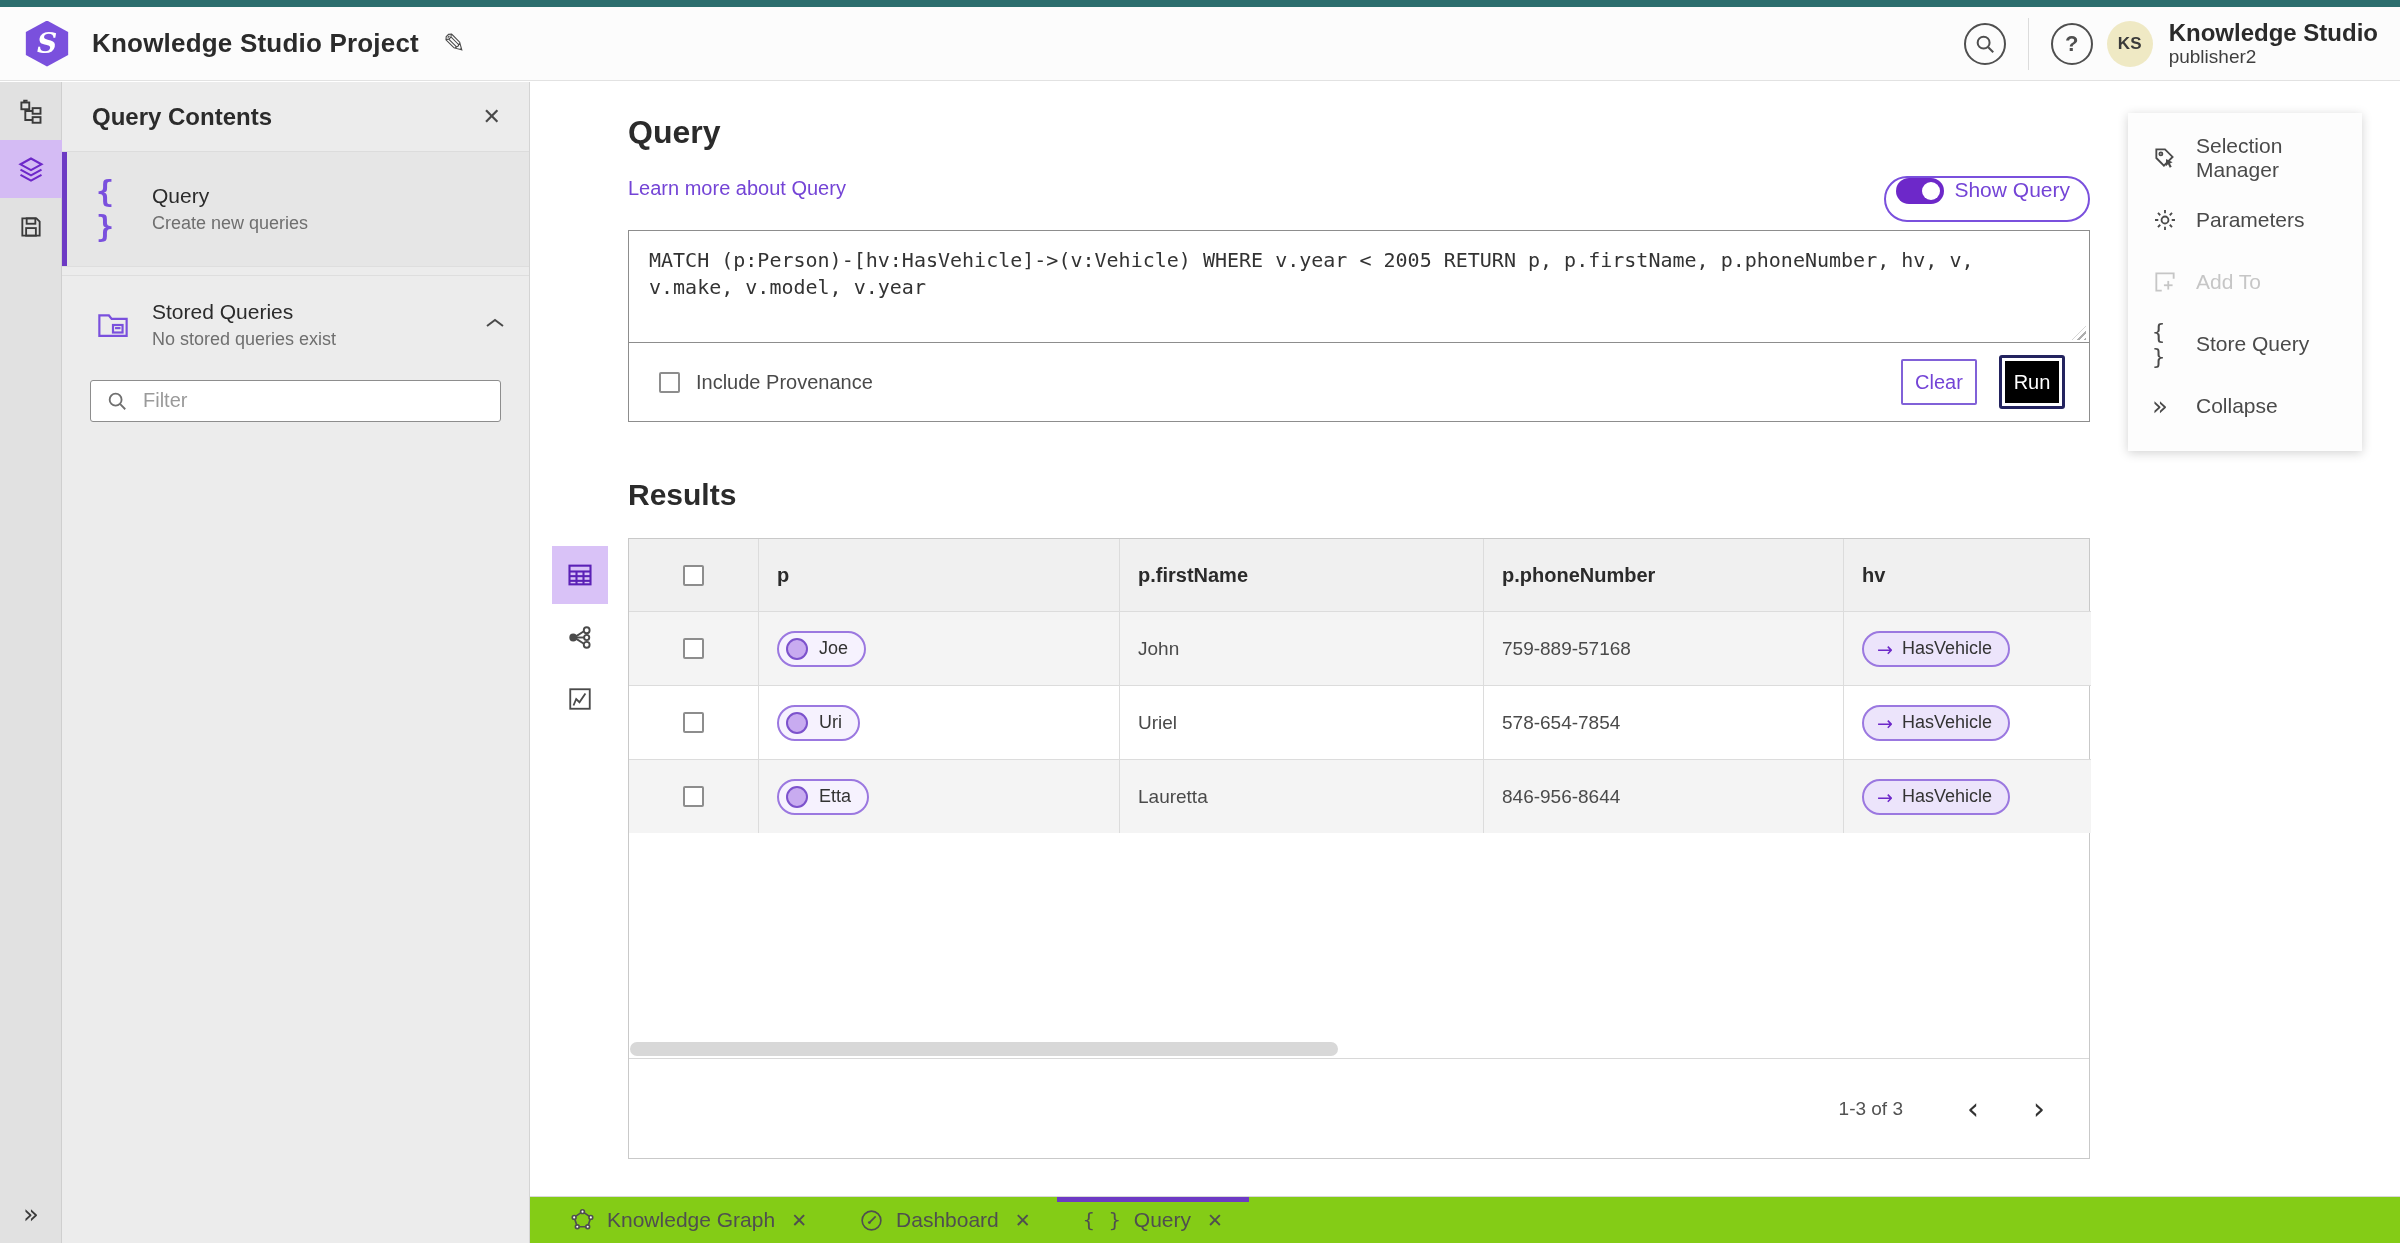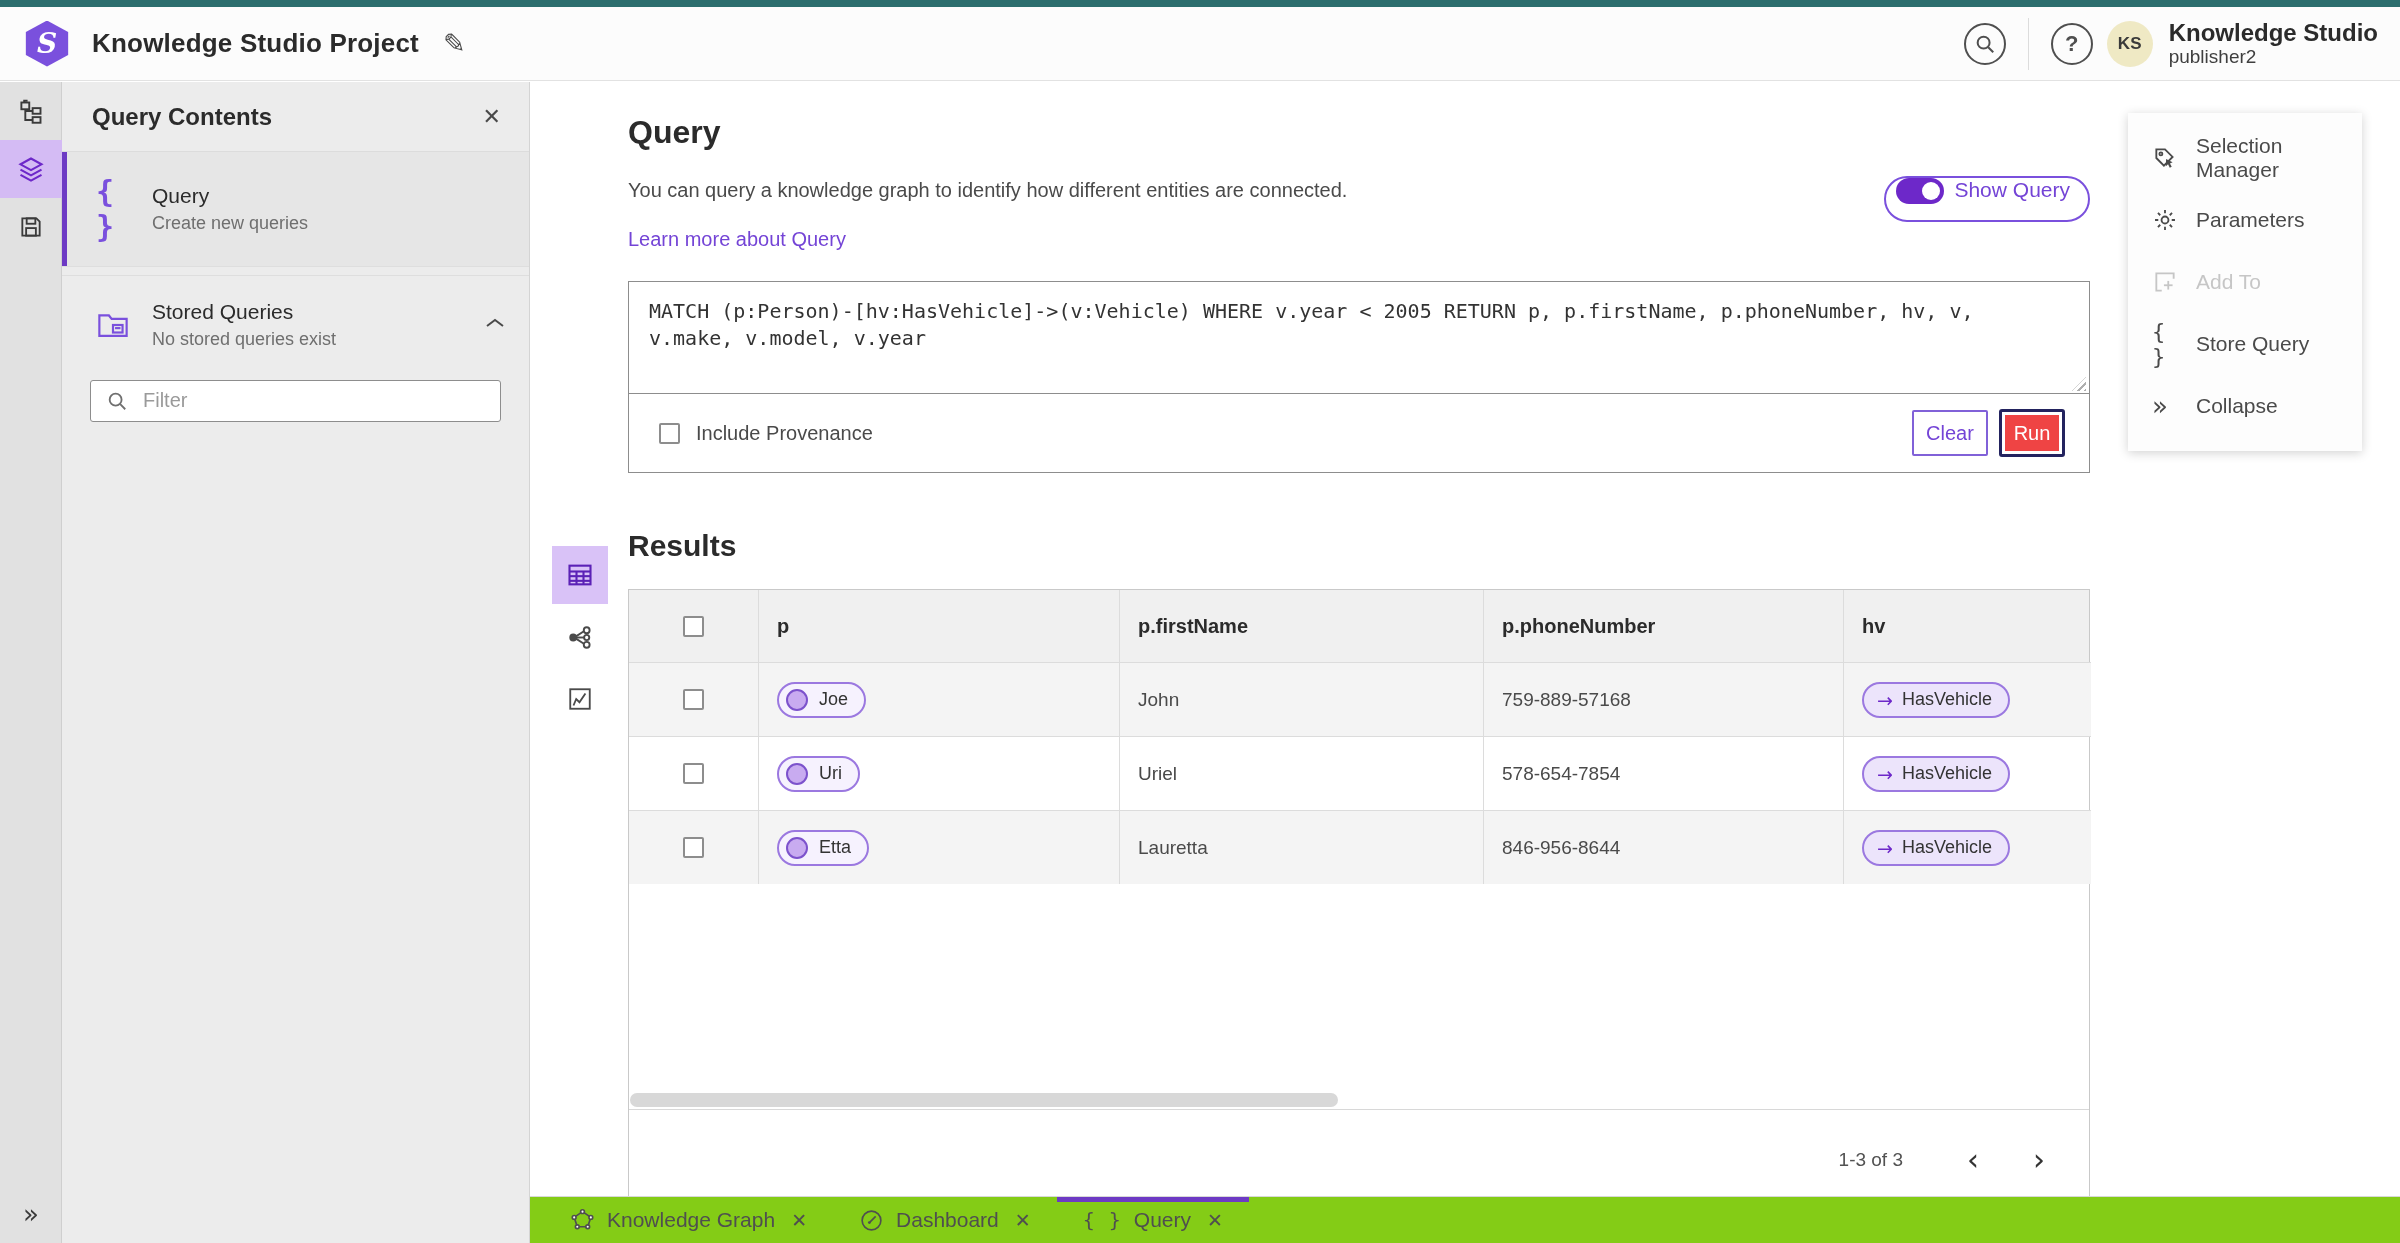--- a/index.html
+++ b/index.html
@@ -72,21 +72,21 @@
   .editor { margin-top:30px; border:1px solid #8d8d8d; background:#fff; }
   .code { position:relative; height:112px; border-bottom:1px solid #8d8d8d; padding:16px 20px; }
   .code pre { font-family:"DejaVu Sans Mono", monospace; font-size:20px; line-height:1.35; color:#333; white-space:pre-wrap; }
   .grip { position:absolute; right:3px; bottom:2px; width:14px; height:14px;
           background:repeating-linear-gradient(135deg, transparent 0 3px, #9a9a9a 3px 5px); clip-path:polygon(100% 0,100% 100%,0 100%); opacity:.8; }
   .editor-footer { height:78px; display:flex; align-items:center; padding:0 24px 0 30px; }
   .cb { width:21px; height:21px; border:2px solid #8d8d8d; background:#fff; border-radius:2px; flex:none; cursor:pointer; }
   .cb-label { font-size:20px; color:#4a4a4a; margin-left:16px; }
   .editor-footer .spacer { flex:1; }
   .btn-clear { min-width:76px; height:46px; background:#fff; border:2px solid #8161d8; color:#7444d6; font-size:20px; border-radius:2px; cursor:pointer; font-family:"Liberation Sans", sans-serif; }
-  .btn-run { min-width:66px; height:48px; margin-left:11px; background:#ef4444; border:3px solid #23235f; box-shadow:inset 0 0 0 3px #fff; color:#fff; font-size:20px; border-radius:3px; cursor:pointer; font-family:"Liberation Sans", sans-serif; }
+  .btn-run { min-width:66px; height:54px; margin-left:22px; background:#000000; border:3px solid #23235f; box-shadow:inset 0 0 0 3px #fff; color:#fff; font-size:20px; border-radius:3px; cursor:pointer; font-family:"Liberation Sans", sans-serif; }
 
   
   .tools { position:absolute; top:31px; right:38px; width:234px; background:#fdfdfd; box-shadow:0 2px 10px rgba(0,0,0,.18); padding:14px 0; }
   .tool-item { height:62px; display:flex; align-items:center; padding-left:24px; color:#4a4a4a; cursor:pointer; }
   .tool-item .ti-icon { width:44px; flex:none; display:flex; align-items:center; color:#4a4a4a; }
   .tool-item .ti-label { font-size:21px; }
   .tool-item.disabled { color:#c6c6c6; cursor:default; }
   .tool-item.disabled .ti-icon { color:#c6c6c6; }
   .glyph { font-family:"DejaVu Sans", sans-serif; }
   .ti-braces { font-size:22px; letter-spacing:2px; font-family:"DejaVu Sans Mono", monospace; }
@@ -236,21 +236,20 @@
               <line x1="15.5" y1="15.5" x2="21" y2="21"></line>
             </svg>
         </span>
         <input class="filter-input" type="text" placeholder="Filter" style="">
       </div>
     </aside>
 
     <main class="main">
       <div class="content">
         <h1 class="h1">Query</h1>
-        <div class="desc">You can query a knowledge graph to identify how different entities are connected.</div>
         <a class="learn-link">Learn more about Query</a>
 
         
         <div class="editor">
           <div class="code">
             <pre>MATCH (p:Person)-[hv:HasVehicle]-&gt;(v:Vehicle) WHERE v.year &lt; 2005 RETURN p, p.firstName, p.phoneNumber, hv, v,
 v.make, v.model, v.year</pre>
             <div class="grip"></div>
           </div>
           <div class="editor-footer">

